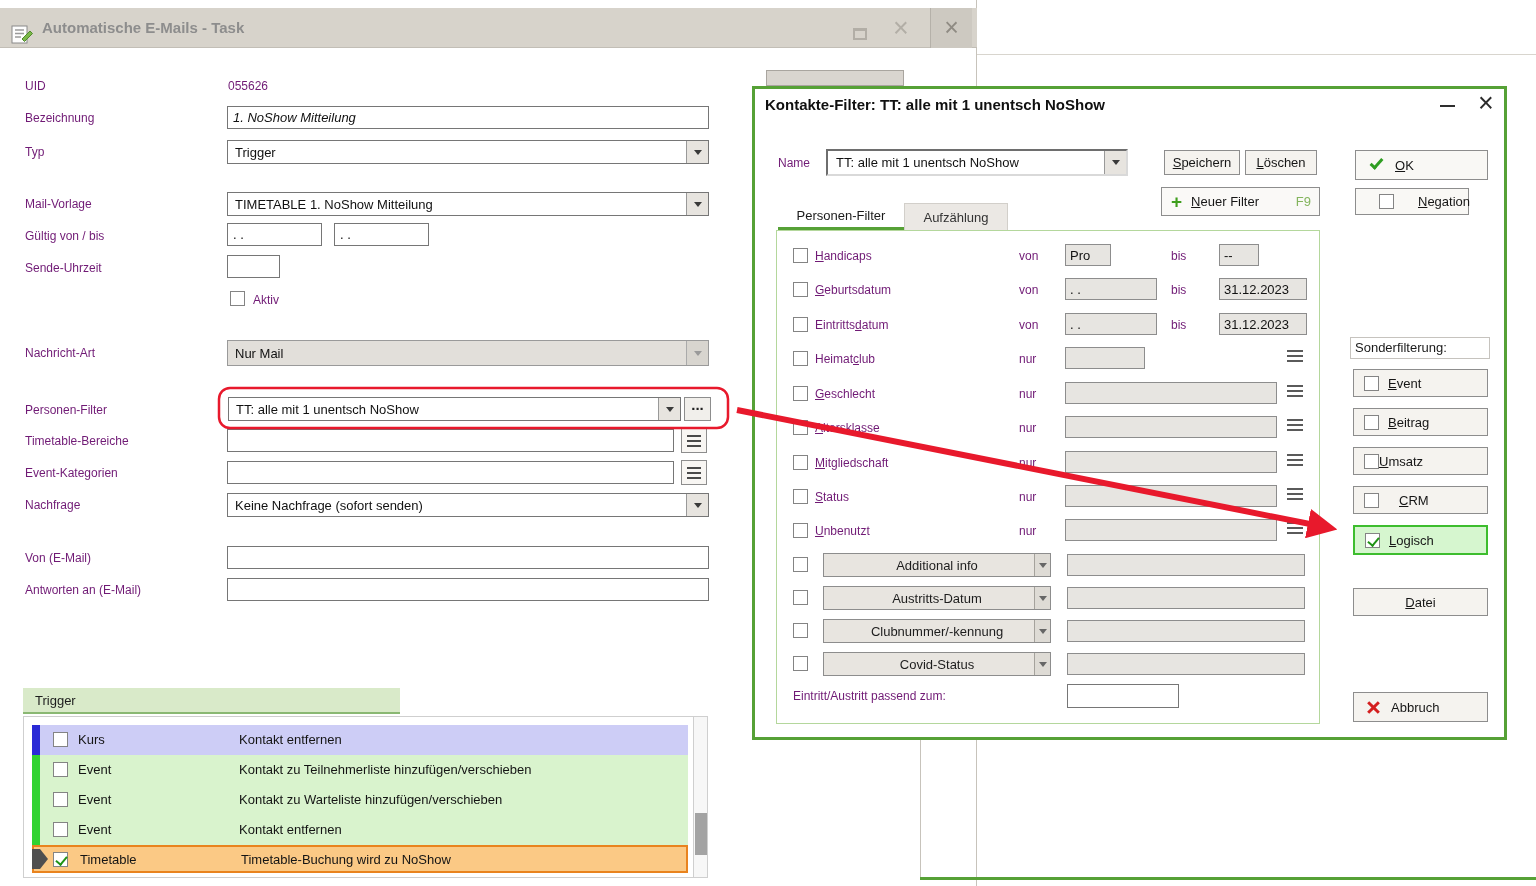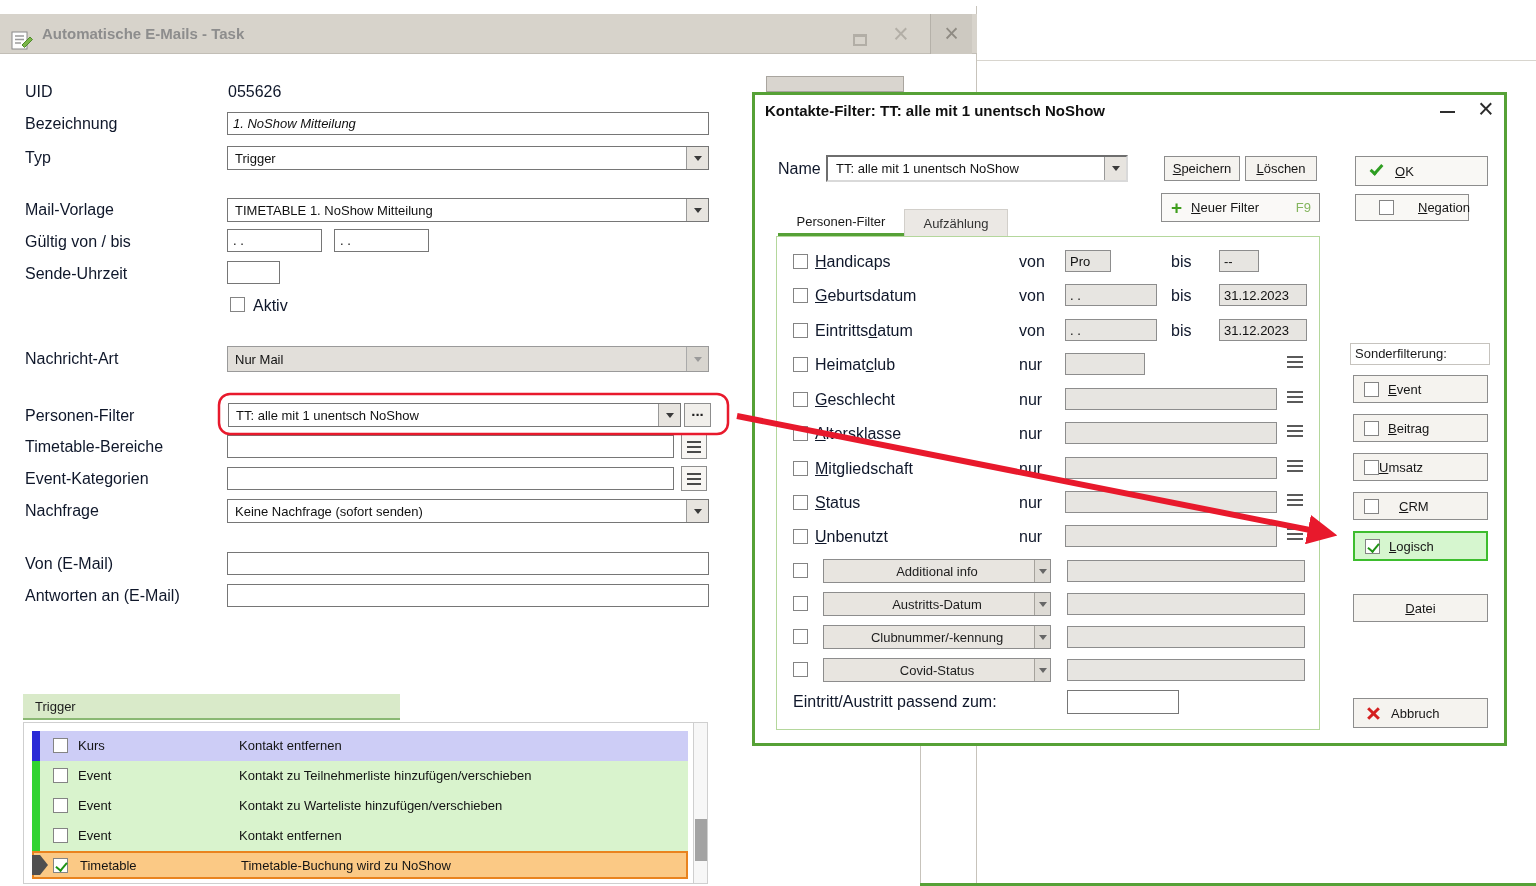--- a/index.html
+++ b/index.html
@@ -1,19 +1,19 @@
 <!DOCTYPE html>
 <html><head>
 <meta charset="utf-8">
 <style>
   *{margin:0;padding:0;box-sizing:border-box}
   html,body{width:1536px;height:886px}
   body{font-family:"Liberation Sans",sans-serif;background:#fff;position:relative;overflow:hidden}
   .abs{position:absolute}
-  .lbl{position:absolute;font-size:16px;color:#0f172a;white-space:nowrap;line-height:16px}
+  .lbl{position:absolute;font-size:12px;color:#701a75;white-space:nowrap;line-height:16px}
   input{font-family:inherit;outline:none}
   .inp{position:absolute;height:23px;border:1px solid #767676;background:#fff;font-size:13px;color:#111;padding:0 5px}
   .sel{position:absolute;height:24px;border:1px solid #767676;background:#fff;display:flex;align-items:center;font-size:13px;color:#111}
   .sel .val{padding-left:7px;white-space:nowrap;overflow:hidden}
   .arrowbtn{margin-left:auto;width:22px;align-self:stretch;background:#e7e4df;border-left:1px solid #999;display:flex;align-items:center;justify-content:center;flex:none}
   .tri{width:0;height:0;border-left:4px solid transparent;border-right:4px solid transparent;border-top:5px solid #3a3a3a}
   .sel.disabled{background:#e2dfda;border-color:#9a9a9a}
   .sel.disabled .arrowbtn{background:#d8d5cf;border-left-color:#aaa}
   .sel.disabled .tri{border-top-color:#9a9a9a}
   .cb{position:absolute;width:15px;height:15px;background:#fff;border:1px solid #848484}
@@ -53,21 +53,21 @@
   .gplus{font-size:19px;font-weight:bold;color:#3f9e1d;line-height:1;flex:none}
   .redx{position:relative;width:15px;height:15px;flex:none}
   .redx::before,.redx::after{content:"";position:absolute;left:6px;top:0;width:3px;height:15px;background:#d41f1f}
   .redx::before{transform:rotate(45deg)}
   .redx::after{transform:rotate(-45deg)}
   u{text-decoration:underline}
 </style>
 </head>
 <body>
 
-<div id="root" class="abs" style="left:0;top:6px;width:1536px;height:643px">
+<div id="root" class="abs" style="left:0;top:0;width:1536px;height:643px">
 
   <div class="abs" style="left:976px;top:0;width:1px;height:886px;background:#c7c3bb"></div>
   <div class="abs" style="left:977px;top:54px;width:559px;height:1px;background:#d8d5ce"></div>
   <div class="abs" style="left:920px;top:740px;width:1px;height:138px;background:#c7c3bb"></div>
   <div class="abs" style="left:920px;top:877px;width:616px;height:3px;background:#56a136"></div>
   <div class="abs" style="left:766px;top:70px;width:138px;height:16px;background:#d9d5cf;border:1px solid #a9a59f;z-index:5"></div>
 
   <div class="titlebar">
     <span class="abs" style="left:10px;top:15px;width:24px;height:24px">
       <svg width="24" height="24" viewBox="0 0 24 24">

